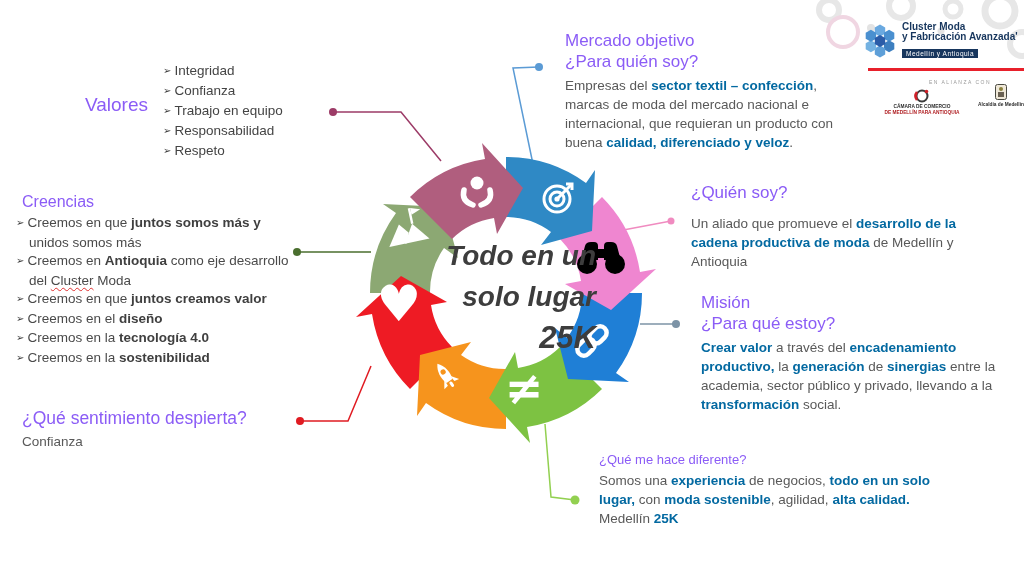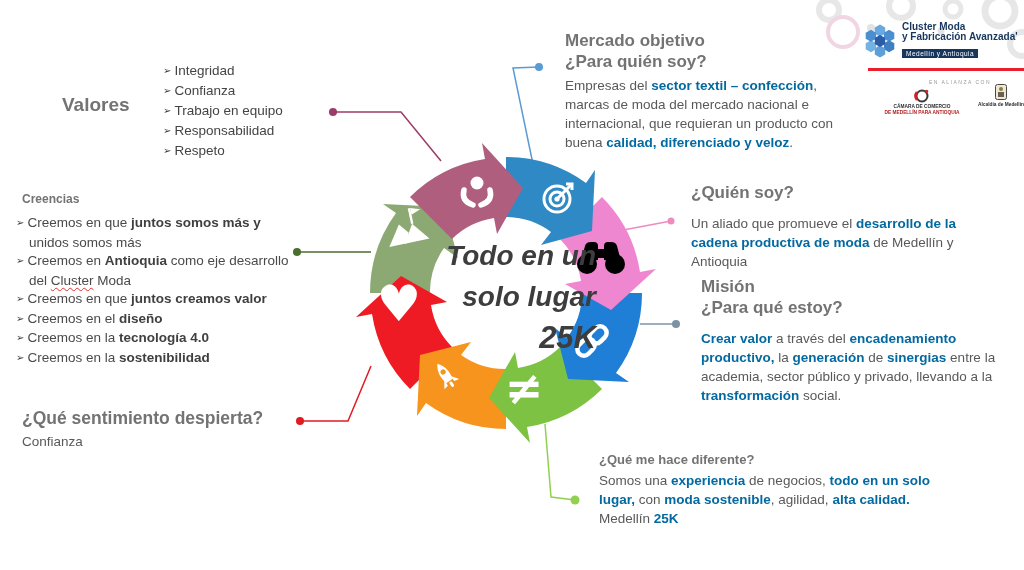--- a/index.html
+++ b/index.html
@@ -1,20 +1,20 @@
 <!DOCTYPE html>
 <html><head>
 <meta charset="utf-8">
 <style>
   *{margin:0;padding:0;box-sizing:border-box}
   html,body{width:1024px;height:570px;overflow:hidden;background:#fff}
   #slide{position:relative;width:1024px;height:570px;background:#fff;
          font-family:"Liberation Sans",sans-serif;color:#3c3c3c}
   .abs{position:absolute}
-  .h{font-weight:700;color:#737373;line-height:1.25}
+  .h{font-weight:400;color:#8b5cf6;line-height:1.25}
   .body{font-size:13.5px;line-height:19px;color:#595959}
   .body b{color:#0369a1}
   .pre{white-space:pre-line}
   .sq{text-decoration:underline wavy #e03030 1px;text-underline-offset:2px}
   .blt{font-size:10px;margin-right:3px;color:#3c3c3c;position:relative;top:-1px}
   .vlist div{font-size:13.5px;line-height:19px;color:#444}
   .clist .citem{font-size:13.5px;line-height:18.5px;color:#4a4a4a;
                 padding-left:13px;text-indent:-13px}
   .clist .citem b{color:#3f3f3f}
   .center-txt{font-weight:700;font-style:italic;color:#3d3d3d;text-align:right}
@@ -125,30 +125,30 @@
       <path d="M7.4,-20 L17,-16.5 L7.4,-13 Z"></path>
     </g>
   </svg>
 
   <div class="abs center-txt" style="left:416px;top:235px;width:180px">
     <div style="font-size:28px;line-height:41px">Todo en un</div>
     <div style="font-size:28px;line-height:41px">solo lugar</div>
     <div style="font-size:31px;line-height:42px">25K</div>
   </div>
 
-  <div class="abs h" style="left:62px;top:93px;width:86px;font-size:19px">Valores</div>
+  <div class="abs h" style="left:62px;top:93px;width:86px;text-align:right;font-size:19px">Valores</div>
   <div class="abs vlist" style="left:163px;top:61px;width:150px">
     <div><span class="blt">➢</span><span>Integridad</span></div>
     <div><span class="blt">➢</span><span>Confianza</span></div>
     <div><span class="blt">➢</span><span>Trabajo en equipo</span></div>
     <div><span class="blt">➢</span><span>Responsabilidad</span></div>
     <div><span class="blt">➢</span><span>Respeto</span></div>
   </div>
 
-  <div class="abs h" style="left:22px;top:192px;font-size:12px">Creencias</div>
+  <div class="abs h" style="left:22px;top:192px;font-size:16px">Creencias</div>
   <div class="abs clist" style="left:16px;top:214px;width:278px">
     <div class="citem"><span class="blt">➢</span><span>Creemos en que <b>juntos somos más y</b> unidos somos más</span></div>
     <div class="citem"><span class="blt">➢</span><span>Creemos en <b>Antioquia</b> como eje desarrollo del <span class="sq">Cluster</span> Moda</span></div>
     <div class="citem"><span class="blt">➢</span><span>Creemos en que <b>juntos creamos valor</b></span></div>
     <div class="citem"><span class="blt">➢</span><span>Creemos en el <b>diseño</b></span></div>
     <div class="citem"><span class="blt">➢</span><span>Creemos en la <b>tecnología 4.0</b></span></div>
     <div class="citem"><span class="blt">➢</span><span>Creemos en la <b>sostenibilidad</b></span></div>
   </div>
 
   <div class="abs h" style="left:22px;top:408px;font-size:17.5px">¿Qué sentimiento despierta?</div>
@@ -158,24 +158,24 @@
     <div class="h" style="font-size:17px">Mercado objetivo</div>
     <div class="h" style="font-size:17px">¿Para quién soy?</div>
     <div class="body" style="margin-top:3px">Empresas del <b>sector textil – confección</b>, marcas de moda del mercado nacional e internacional, que requieran un producto con buena <b>calidad, diferenciado y veloz</b>.</div>
   </div>
 
   <div class="abs" style="left:691px;top:182px;width:306px">
     <div class="h" style="font-size:17px">¿Quién soy?</div>
     <div class="body" style="margin-top:11px">Un aliado que promueve el <b>desarrollo de la cadena productiva de moda</b> de Medellín y Antioquia</div>
   </div>
 
-  <div class="abs" style="left:701px;top:276px;width:320px">
+  <div class="abs" style="left:701px;top:292px;width:320px">
     <div class="h" style="font-size:17px">Misión</div>
     <div class="h" style="font-size:17px">¿Para qué estoy?</div>
-    <div class="body" style="margin-top:10px"><b>Crear valor</b> a través  del <b>encadenamiento productivo,</b> la <b>generación</b> de <b>sinergias</b> entre la academia, sector público y privado, llevando a la <b>transformación</b> social.</div>
+    <div class="body" style="margin-top:3px"><b>Crear valor</b> a través  del <b>encadenamiento productivo,</b> la <b>generación</b> de <b>sinergias</b> entre la academia, sector público y privado, llevando a la <b>transformación</b> social.</div>
   </div>
 
   <div class="abs" style="left:599px;top:452px;width:350px">
     <div class="h" style="font-size:13px">¿Qué me hace diferente?</div>
     <div class="body pre" style="margin-top:3px">Somos una <b>experiencia</b> de negocios, <b>todo en un solo lugar,</b> con <b>moda sostenible</b>, agilidad, <b>alta calidad.</b>
 Medellín <b>25K</b></div>
   </div>
 
   <div class="abs" style="left:862px;top:22px;width:162px;display:flex;align-items:center;gap:4px">
     <svg width="36" height="38" viewBox="-19 -19 38 38">

